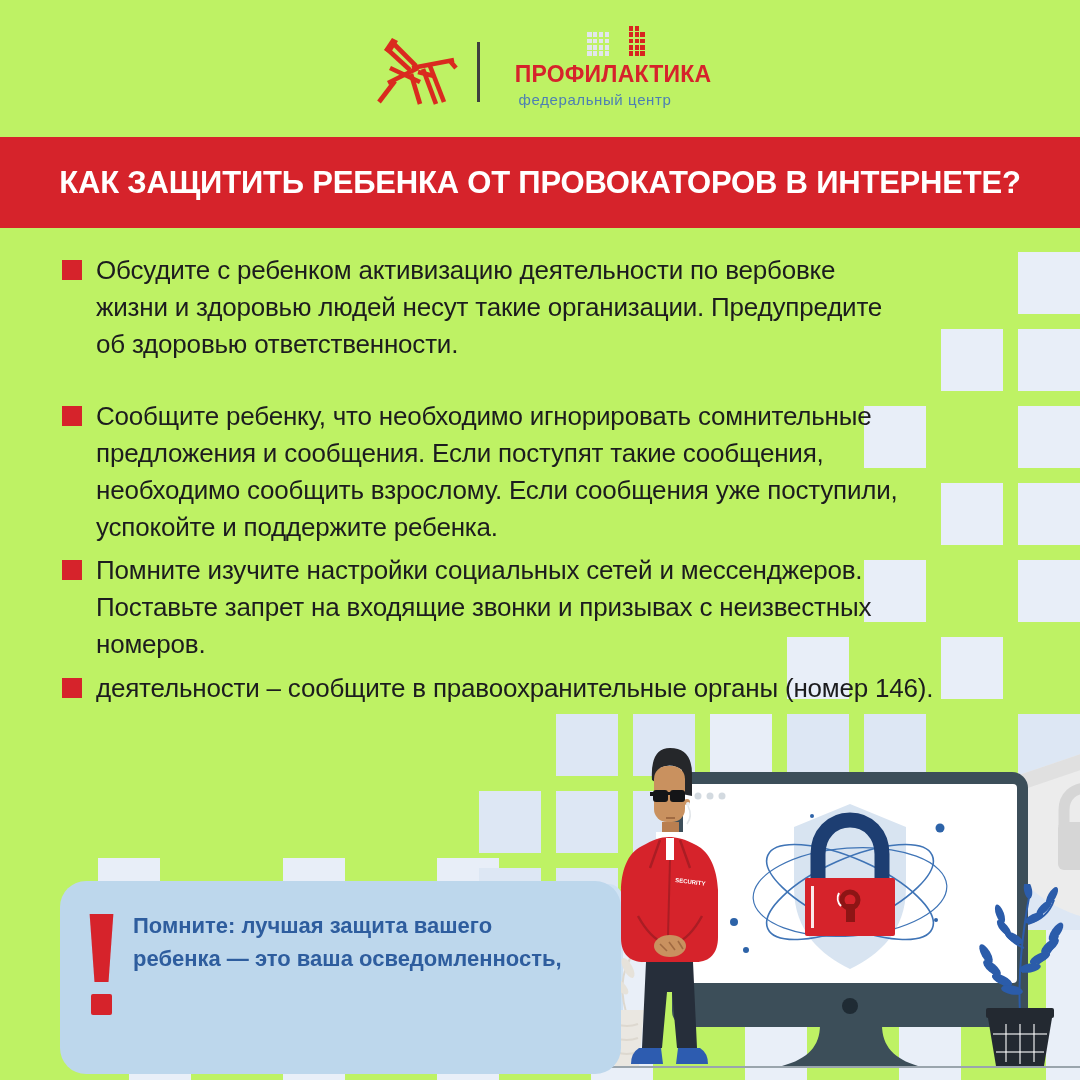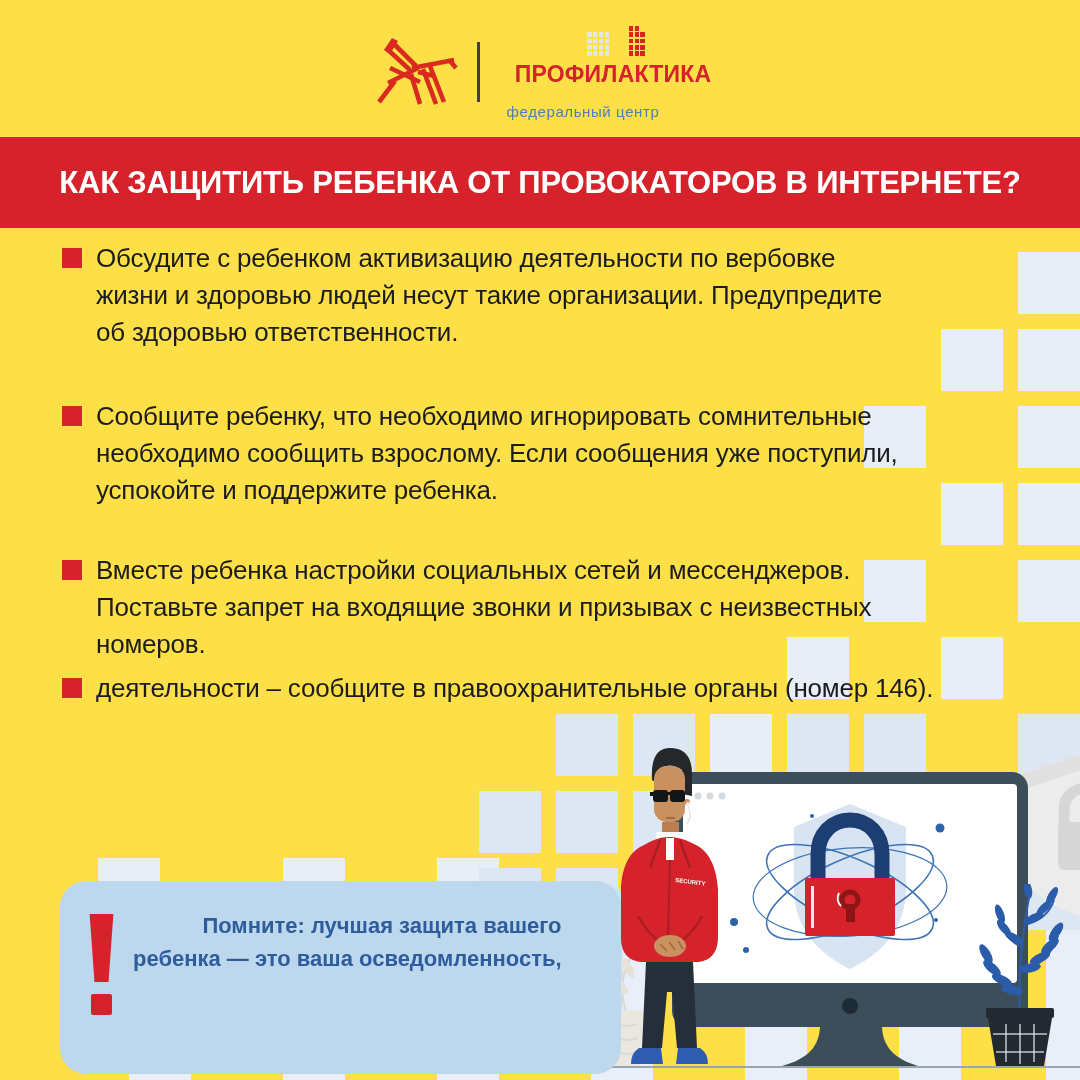--- a/index.html
+++ b/index.html
@@ -1,57 +1,57 @@
 <!DOCTYPE html>
 <html><head>
 <meta charset="utf-8">
 <style>
   html,body{margin:0;padding:0;}
   #page{
-    position:relative;width:1080px;height:1080px;background:#fde047;
+    position:relative;width:1080px;height:1080px;background:#bef264;
     overflow:hidden;font-family:"Liberation Sans","DejaVu Sans",sans-serif;
     -webkit-font-smoothing:antialiased;
   }
   .abs{position:absolute;}
   
   .sq{position:absolute;width:62px;height:62px;}
   .sq.a{background:#e8eef8;}
   .sq.b{background:#dde7f4;}
   .sq.c{background:#e9eff8;}
   
   #brand-mark{left:362px;top:28px;width:96px;height:84px;}
   #header-divider{left:477px;top:42px;width:3px;height:60px;background:#3f3f3f;}
   #logo-grid{left:587px;top:26px;width:58px;height:30px;display:grid;
     grid-template-columns:repeat(10,1fr);grid-template-rows:repeat(5,1fr);gap:1.4px;}
   #logo-grid div{width:100%;height:100%;}
   .g-gray{background:#e2e6ec;}
   .g-red{background:#d8251f;}
   .g-empty{background:transparent;}
   #logo-title{left:506px;top:61px;width:214px;text-align:center;
     font-size:23px;font-weight:bold;color:#d6232b;letter-spacing:.2px;}
-  #logo-subtitle{left:476px;top:91px;width:214px;text-align:center;
-    font-size:15px;color:#4d7fb3;letter-spacing:.6px;margin-top:12px;}
+  #logo-subtitle{left:488px;top:91px;width:214px;text-align:center;
+    font-size:15px;color:#4d7fb3;letter-spacing:.6px;}
   
   #banner{left:0;top:137px;width:1080px;height:91px;background:#d6232b;
     display:flex;align-items:center;justify-content:center;}
   #banner h1{margin:0;font-size:31px;font-weight:bold;color:#ffffff;
     letter-spacing:-.2px;white-space:nowrap;}
   
   .bullet{position:absolute;left:62px;width:980px;padding-left:34px;box-sizing:border-box;}
   .bullet .marker{position:absolute;left:0;top:8px;width:20px;height:20px;background:#d6232b;}
   .bullet .bl{font-size:26px;line-height:37px;color:#1c1c1e;letter-spacing:-.2px;white-space:nowrap;}
-  #bullet-1{top:240px;} #bullet-2{top:398px;} #bullet-3{top:552px;} #bullet-4{top:670px;}
+  #bullet-1{top:252px;} #bullet-2{top:398px;} #bullet-3{top:552px;} #bullet-4{top:670px;}
   
   #callout{left:60px;top:881px;width:561px;height:193px;border-radius:26px;background:#bdd7ec;}
   #excl{position:absolute;left:28px;top:33px;width:27px;height:102px;}
   #excl .bar{position:absolute;left:0;top:0;width:27px;height:68px;background:#d6232b;
     clip-path:polygon(6% 0,94% 0,76% 100%,24% 100%);}
   #excl .dot{position:absolute;left:3px;top:80px;width:21px;height:21px;background:#d6232b;border-radius:2px;}
   #callout-text{position:absolute;left:73px;top:28px;}
-  #callout-text .cl{font-size:22px;font-weight:bold;line-height:33px;color:#2e5d9e;white-space:nowrap;text-align:right;}
+  #callout-text .cl{font-size:22px;font-weight:bold;line-height:33px;color:#2e5d9e;white-space:nowrap;}
   
   #ground-line{left:604px;top:1066px;width:476px;height:2px;background:#9aa5ad;z-index:2;}
   #blue-pillar{left:593px;top:884px;width:30px;height:126px;background:#cfe2f3;
     border-radius:15px 15px 0 0;z-index:2;}
   .z1{z-index:1;}.z2{z-index:2;}.z3{z-index:3;}.z4{z-index:4;}.z5{z-index:5;}
 </style>
 </head>
 <body>
 
 <div id="page">
@@ -180,26 +180,27 @@
 
   <div id="bullet-1" class="bullet">
     <div class="marker"></div>
     <div class="bl">Обсудите с ребенком активизацию деятельности по вербовке</div>
     <div class="bl">жизни и здоровью людей несут такие организации. Предупредите</div>
     <div class="bl">об здоровью ответственности.</div>
   </div>
   <div id="bullet-2" class="bullet">
     <div class="marker"></div>
     <div class="bl">Сообщите ребенку, что необходимо игнорировать сомнительные</div>
+    <div class="bl">предложения и сообщения. Если поступят такие сообщения,</div>
     <div class="bl">необходимо сообщить взрослому. Если сообщения уже поступили,</div>
     <div class="bl">успокойте и поддержите ребенка.</div>
   </div>
   <div id="bullet-3" class="bullet">
     <div class="marker"></div>
-    <div class="bl">Вместе ребенка настройки социальных сетей и мессенджеров.</div>
+    <div class="bl">Помните изучите настройки социальных сетей и мессенджеров.</div>
     <div class="bl">Поставьте запрет на входящие звонки и призывах с неизвестных</div>
     <div class="bl">номеров.</div>
   </div>
   <div id="bullet-4" class="bullet">
     <div class="marker"></div>
     <div class="bl">деятельности – сообщите в правоохранительные органы (номер 146).</div>
   </div>
 
   <div id="callout" class="abs z5">
     <div id="excl">

